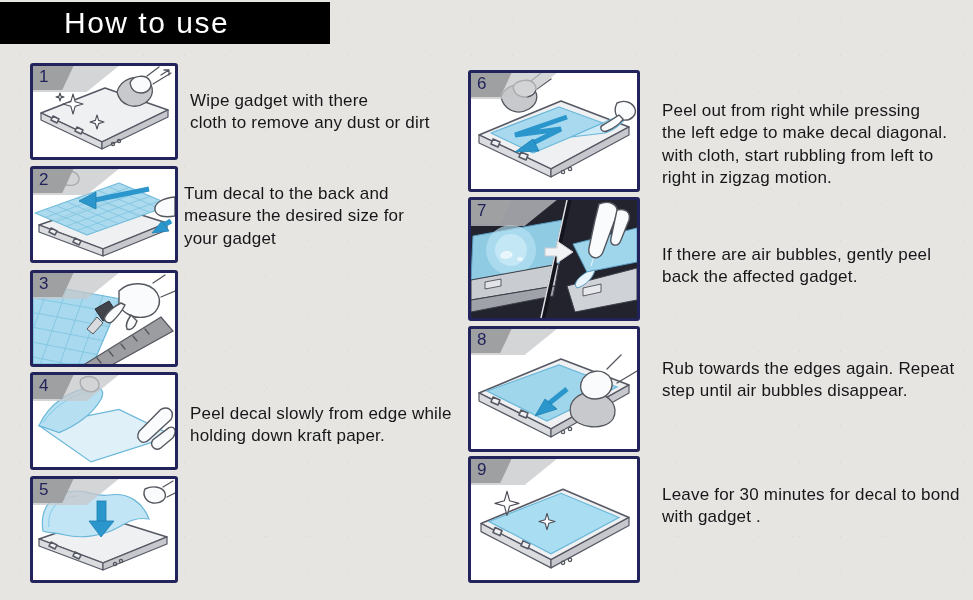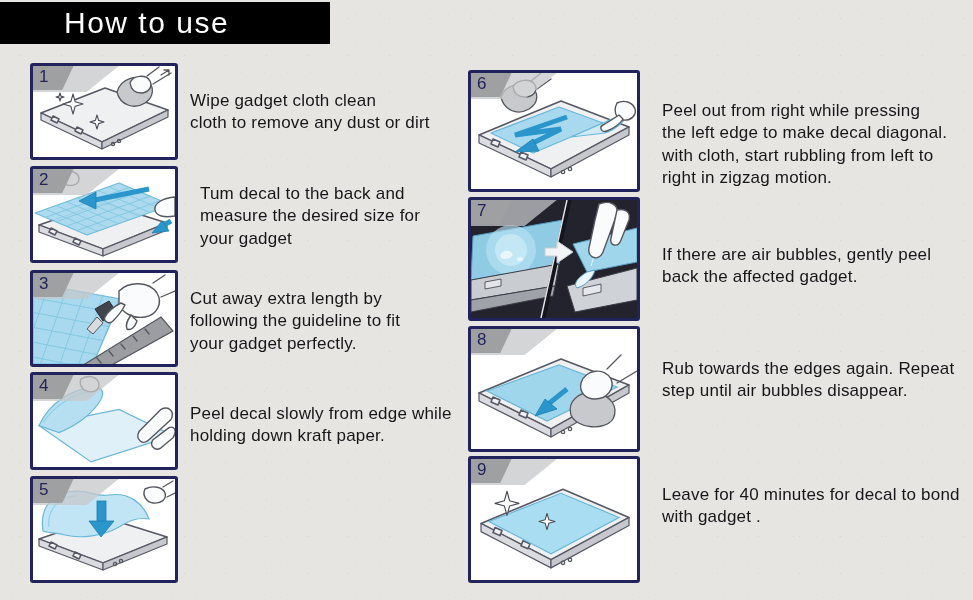--- a/index.html
+++ b/index.html
@@ -78,21 +78,21 @@
       <polygon class="spark" points="64,49 65.6,54.4 71,56 65.6,57.6 64,63 62.4,57.6 57,56 62.4,54.4"></polygon>
       <polygon class="spark" points="27,27 27.9,30.1 31,31 27.9,31.9 27,35 26.1,31.9 23,31 26.1,30.1"></polygon>
       <path class="cloth" d="M84,26 C88,12 104,8 114,15 C122,20 121,31 112,37 C101,44 87,39 84,26 Z"></path>
       <path class="hand" d="M97,17 C100,9 113,8 117,15 C120,21 115,27 108,27 C102,27 98,23 97,17 Z"></path>
       <path class="outl" d="M114,10 L126,1 M120,18 L138,7"></path>
       <path class="outl" d="M128,9 L136,4 M136,4 L131,4 M136,4 L136,9"></path>
     </svg>
     <div class="badge-echo"></div>
     <div class="badge"><span>1</span></div>
   </div>
-  <div class="step-text" style="left:190px;top:90px">Wipe gadget cloth clean
+  <div class="step-text" style="left:190px;top:90px">Wipe gadget with there
 cloth to remove any dust or dirt</div>
 
   <div class="panel" style="left:30px;top:166px;width:148px;height:97px">
     <svg viewBox="0 0 142 91" preserveAspectRatio="none">
       <path class="lt" d="M6,56 L70,34 L134,54 L70,80 Z"></path>
       <path class="lf" d="M6,56 L6,63 L70,87 L70,80 Z"></path>
       <path class="ls" d="M70,80 L70,87 L134,61 L134,54 Z"></path>
       <path class="lt" d="M18,59 L24,62 L22,66 L16,63 Z"></path>
       <path class="lt" d="M42,69 L48,72 L46,76 L40,73 Z"></path>
       <path class="dec" d="M2,44 L86,14 L138,36 L54,66 Z" opacity=".95"></path>
@@ -100,21 +100,21 @@
       <path class="arrl" d="M116,20 L62,31"></path>
       <polygon class="arr" points="46,32 63,23 63,40"></polygon>
       <path class="arrl" d="M138,52 L129,57"></path>
       <polygon class="arr" points="119,64 129,52 136,62"></polygon>
       <path class="hand" d="M28,2 C38,0 46,4 46,10 C46,16 38,18 30,15 L20,10 C22,5 24,3 28,2 Z"></path>
       <path class="hand" d="M142,28 C130,29 121,34 122,41 C123,47 131,49 142,47 Z"></path>
     </svg>
     <div class="badge-echo"></div>
     <div class="badge"><span>2</span></div>
   </div>
-  <div class="step-text" style="left:200px;top:183px">Tum decal to the back and
+  <div class="step-text" style="left:184px;top:183px">Tum decal to the back and
 measure the desired size for
 your gadget</div>
 
   <div class="panel" style="left:30px;top:270px;width:148px;height:97px">
     <svg viewBox="0 0 142 91" preserveAspectRatio="none">
       <clipPath id="m3">
           <path d="M0,10 L88,26 L60,91 L0,91 Z"></path>
         </clipPath>
       <path class="dec" d="M0,10 L88,26 L60,91 L0,91 Z"></path>
       <g clip-path="url(#m3)">
@@ -125,23 +125,20 @@
       <path d="M62,36 L76,28 L84,40 L70,48 Z" fill="#42444c" stroke="#2a2c33"></path>
       <path d="M54,56 L64,44 L70,50 L60,61 Z" fill="#d9dbde" stroke="#55575f"></path>
       <path class="hand" d="M86,18 C96,8 116,8 124,20 C130,30 124,42 112,44 C100,46 90,40 86,32 Z"></path>
       <path class="hand" d="M88,30 C80,34 74,40 72,44 C70,48 76,52 80,48 C86,42 90,36 92,32 Z"></path>
       <path class="hand" d="M98,42 C94,48 92,52 94,56 C98,58 102,54 104,48 Z"></path>
       <path class="outl" d="M120,10 L132,2 M128,24 L142,18"></path>
     </svg>
     <div class="badge-echo"></div>
     <div class="badge"><span>3</span></div>
   </div>
-  <div class="step-text" style="left:190px;top:288px">Cut away extra length by
-following  the guideline to fit
-your gadget perfectly.</div>
 
   <div class="panel" style="left:30px;top:372px;width:148px;height:98px">
     <svg viewBox="0 0 142 91" preserveAspectRatio="none">
       <path d="M6,50 L86,34 L140,60 L58,86 Z" fill="#dff0f9" stroke="#6ab7d9" stroke-width="1.2"></path>
       <path d="M6,50 C16,28 38,14 60,12 C68,11 72,16 68,24 C60,38 44,50 26,57 Z" fill="#b6e0f2" stroke="#6ab7d9" stroke-width="1.2"></path>
       <path d="M10,47 C22,30 40,19 58,16" stroke="#8fd0ea" stroke-width="1.2" fill="none"></path>
       <path class="hand" d="M52,2 C60,0 66,4 66,10 C66,15 60,18 54,16 C48,14 46,8 48,4 Z"></path>
       <path class="hand" d="M128,34 C136,30 142,36 138,44 L116,64 C110,70 102,64 106,56 Z"></path>
       <path class="hand" d="M136,52 C142,50 144,56 140,62 L128,72 C122,76 116,70 120,64 Z"></path>
     </svg>
@@ -258,16 +255,16 @@
       <path class="lt" d="M52,81 L59,84 L57,89 L50,86 Z"></path>
       <circle class="outl" cx="92" cy="103" r="1.7"></circle>
       <circle class="outl" cx="99" cy="100" r="1.7"></circle>
       <path d="M18,62 L90,34 L148,58 L80,94 Z" fill="#a9ddf2" stroke="#6ab7d9" stroke-width="1.2"></path>
       <polygon class="spark" points="36,32 38.6,41.4 48,44 38.6,46.6 36,56 33.4,46.6 24,44 33.4,41.4"></polygon>
       <polygon class="spark" points="76,54 77.8,60.2 84,62 77.8,63.8 76,70 74.2,63.8 68,62 74.2,60.2"></polygon>
     </svg>
     <div class="badge-echo"></div>
     <div class="badge"><span>9</span></div>
   </div>
-  <div class="step-text" style="left:662px;top:484px">Leave for 40 minutes for decal to bond
+  <div class="step-text" style="left:662px;top:484px">Leave for 30 minutes for decal to bond
 with gadget .</div>
 
 </div>
 
 </body></html>

